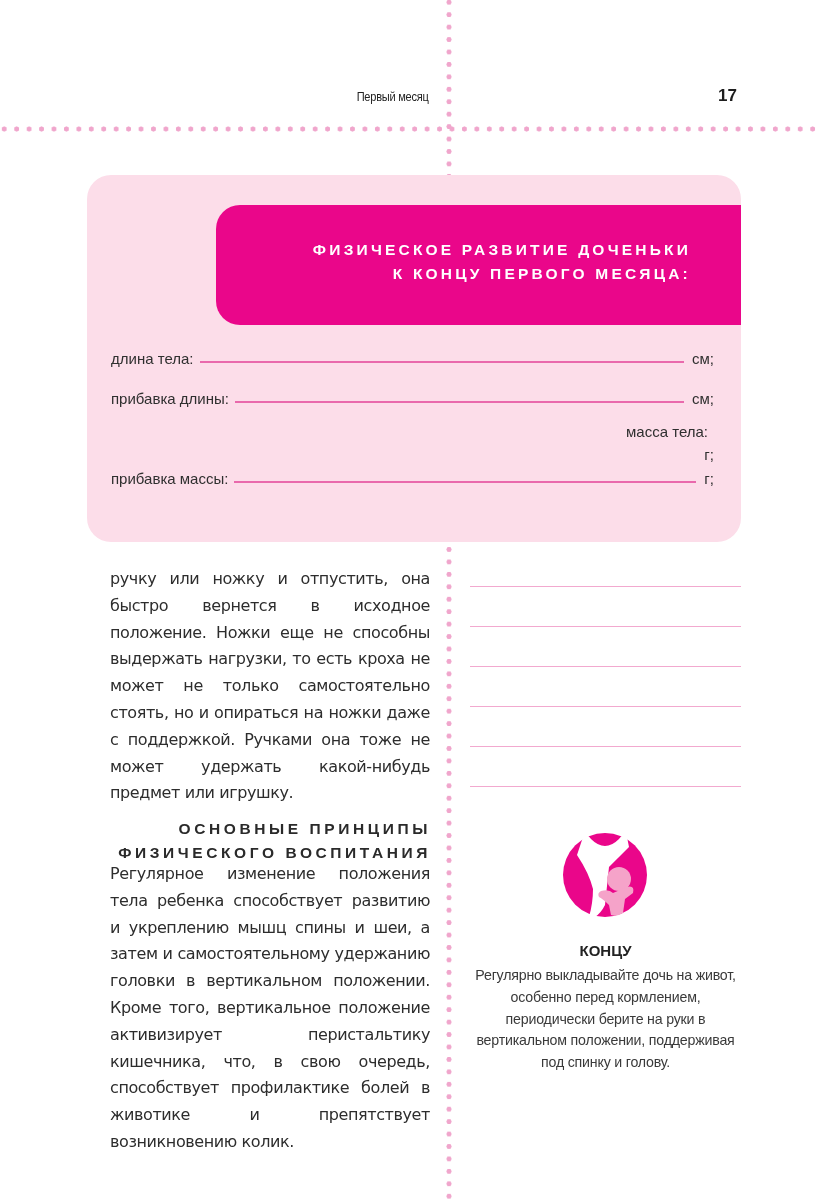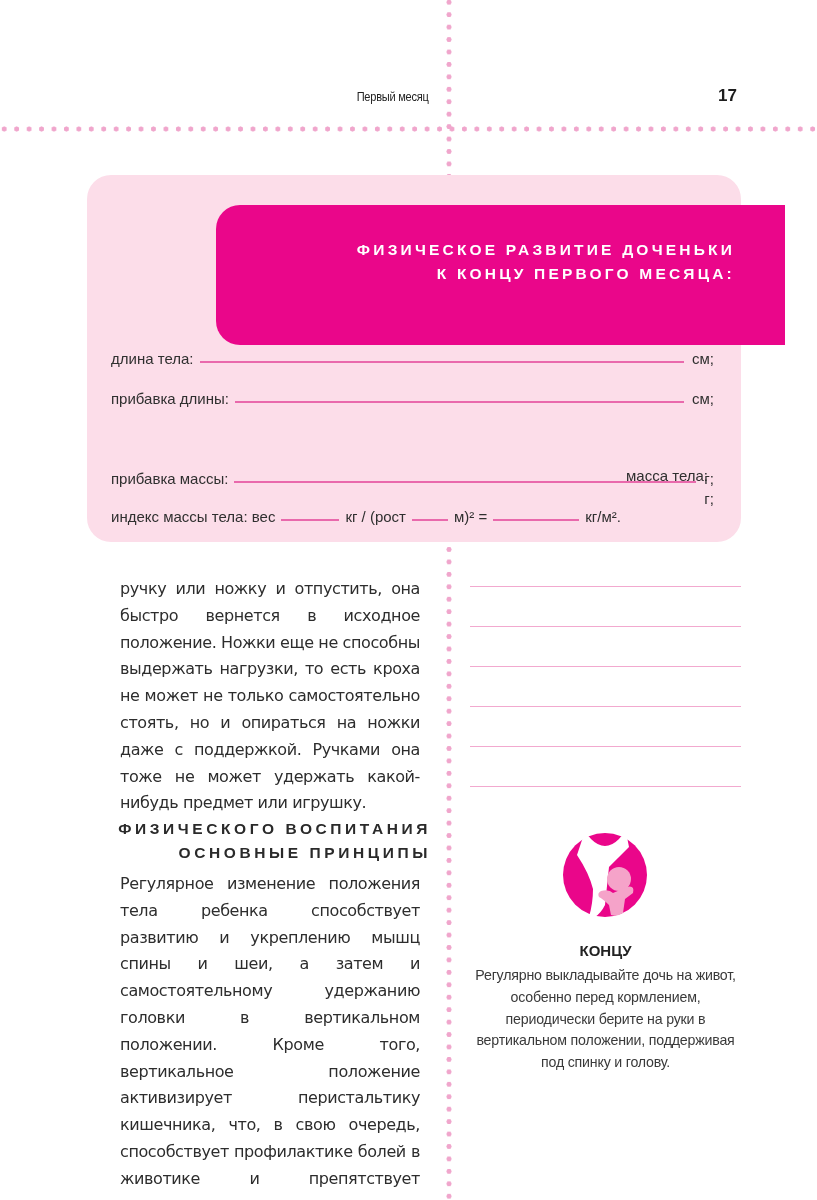--- a/index.html
+++ b/index.html
@@ -27,45 +27,45 @@
     letter-spacing:-0.3px; color:#222; transform:scaleX(0.85); transform-origin:right center;
   }
   .page-number {
     position:absolute; left:718px; top:86px; font-size:17px; font-weight:bold; color:#1e1e1e;
   }
   .card {
     position:absolute; left:87px; top:175px; width:654px; height:367px;
     background:#fcdde9; border-radius:24px;
   }
   .card-header {
-    position:absolute; left:129px; top:30px; width:525px; height:140px;
-    background:#ea068a; border-radius:24px 0 0 24px;padding-left:44px;
+    position:absolute; left:129px; top:30px; width:525px; height:120px;
+    background:#ea068a; border-radius:24px 0 0 24px;
   }
   .card-title {
     position:absolute; right:50px; top:33px;
     text-align:right; color:#fff; font-weight:bold; font-size:15.5px;
     letter-spacing:3.2px; line-height:24px;
   }
   .field-row {
     position:absolute; left:24px; right:27px; height:24px;
     display:flex; align-items:flex-end;
     font-size:15px; color:#2f2f2f;
     font-family:"Liberation Sans", sans-serif;
   }
-  .field-label { white-space:nowrap; margin-right:6px;margin-top:44px; }
+  .field-label { white-space:nowrap; margin-right:6px; }
   .field-line { flex:1; border-bottom:2px solid #e969ac; margin-bottom:4px; height:1px; }
   .field-unit { white-space:nowrap; margin-left:8px; }
   .bmi-row .field-line { flex:none; }
   .bmi-row .seg { white-space:nowrap; margin:0 6px; }
   .main-text {
     position:absolute; left:110px; width:320px;
     font-size:16px; line-height:26.8px; color:#2d2d2d; text-align:justify;
     font-family:"DejaVu Sans", sans-serif; letter-spacing:-0.4px;
   }
-  .main-text p { margin:10px; }
+  .main-text p { margin:0; }
   .section-heading {
     position:absolute; left:110px; width:321px; top:817px;
     text-align:right; font-weight:bold; font-size:15.5px; letter-spacing:3.6px;
     line-height:24px; color:#2a2a2a;
   }
   .note-lines { position:absolute; left:470px; width:271px; top:586px; }
   .note-line { height:0; border-top:1.5px solid #f2a9cf; margin-bottom:39px; }
   .important-icon {
     position:absolute; left:563px; top:833px; width:84px; height:84px;
   }
@@ -108,38 +108,29 @@
   <div class="field-row" style="top:248px;flex-direction:column;">
     <span class="field-label">масса тела:</span>
     <span class="field-line"></span>
     <span class="field-unit">г;</span>
   </div>
   <div class="field-row" style="top:288px;">
     <span class="field-label">прибавка массы:</span>
     <span class="field-line"></span>
     <span class="field-unit">г;</span>
   </div>
-  <div class="field-row bmi-row" style="top:326px;">
-    <span class="field-label">индекс массы тела: вес</span>
-    <span class="field-line" style="width:58px;"></span>
-    <span class="seg">кг / (рост</span>
-    <span class="field-line" style="width:36px;"></span>
-    <span class="seg">м)² =</span>
-    <span class="field-line" style="width:86px;"></span>
-    <span class="seg">кг/м².</span>
-  </div>
 </div>
 
 <div class="main-text" style="top:566px;">
   <p>ручку или ножку и отпустить, она быстро вернется в исходное положение. Ножки еще не способны выдержать нагрузки, то есть кроха не может не только самостоятельно стоять, но и опираться на ножки даже с поддержкой. Ручками она тоже не может удержать какой-нибудь предмет или игрушку.</p>
 </div>
 
 <div class="section-heading">
+  <div>ОСНОВНЫЕ ПРИНЦИПЫ</div>
   <div>ФИЗИЧЕСКОГО ВОСПИТАНИЯ</div>
-  <div>ОСНОВНЫЕ ПРИНЦИПЫ</div>
 </div>
 
 <div class="main-text" style="top:861px;">
   <p>Регулярное изменение положения тела ребенка способствует развитию и укреплению мышц спины и шеи, а затем и самостоятельному удержанию головки в вертикальном положении. Кроме того, вертикальное положение активизирует перистальтику кишечника, что, в свою очередь, способствует профилактике болей в животике и препятствует возникновению колик.</p>
 </div>
 
 <div class="note-lines">
   <div class="note-line"></div>
   <div class="note-line"></div>
   <div class="note-line"></div>

